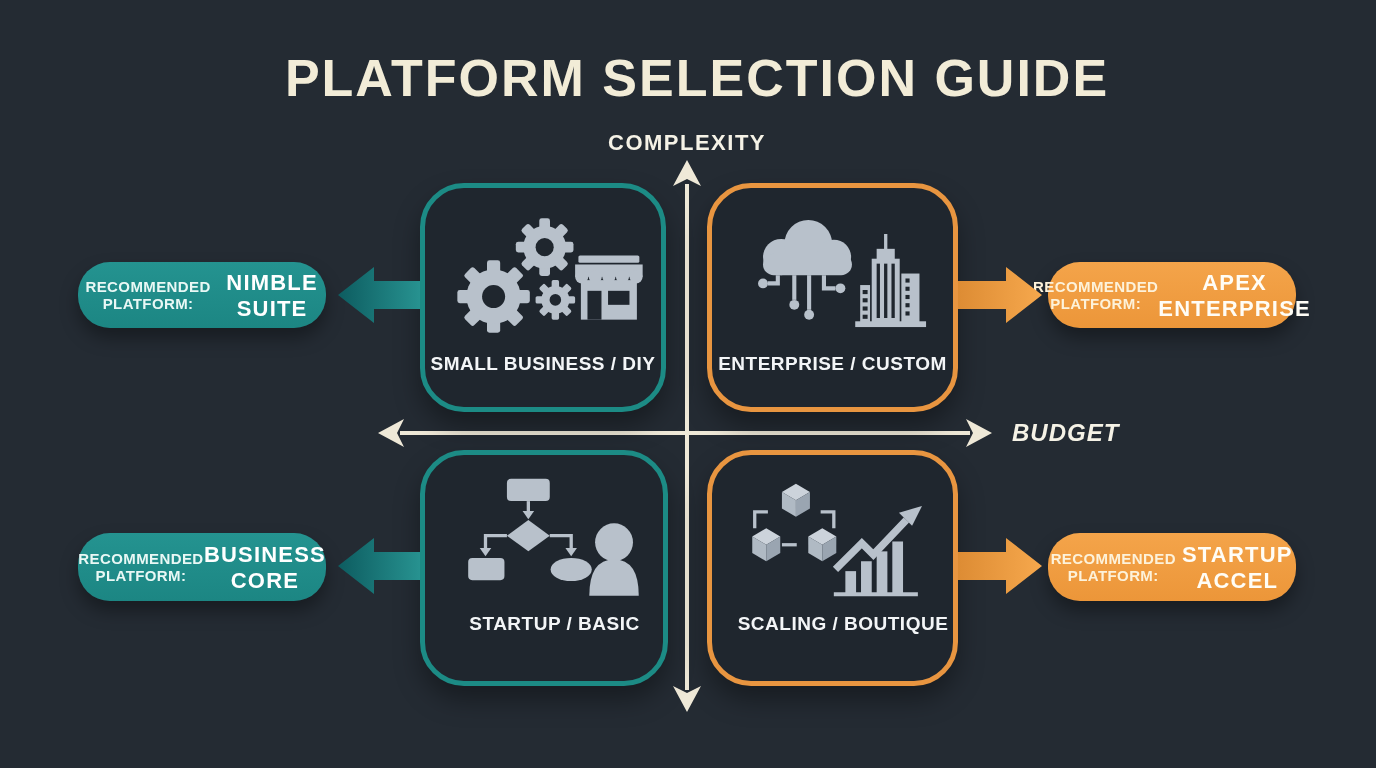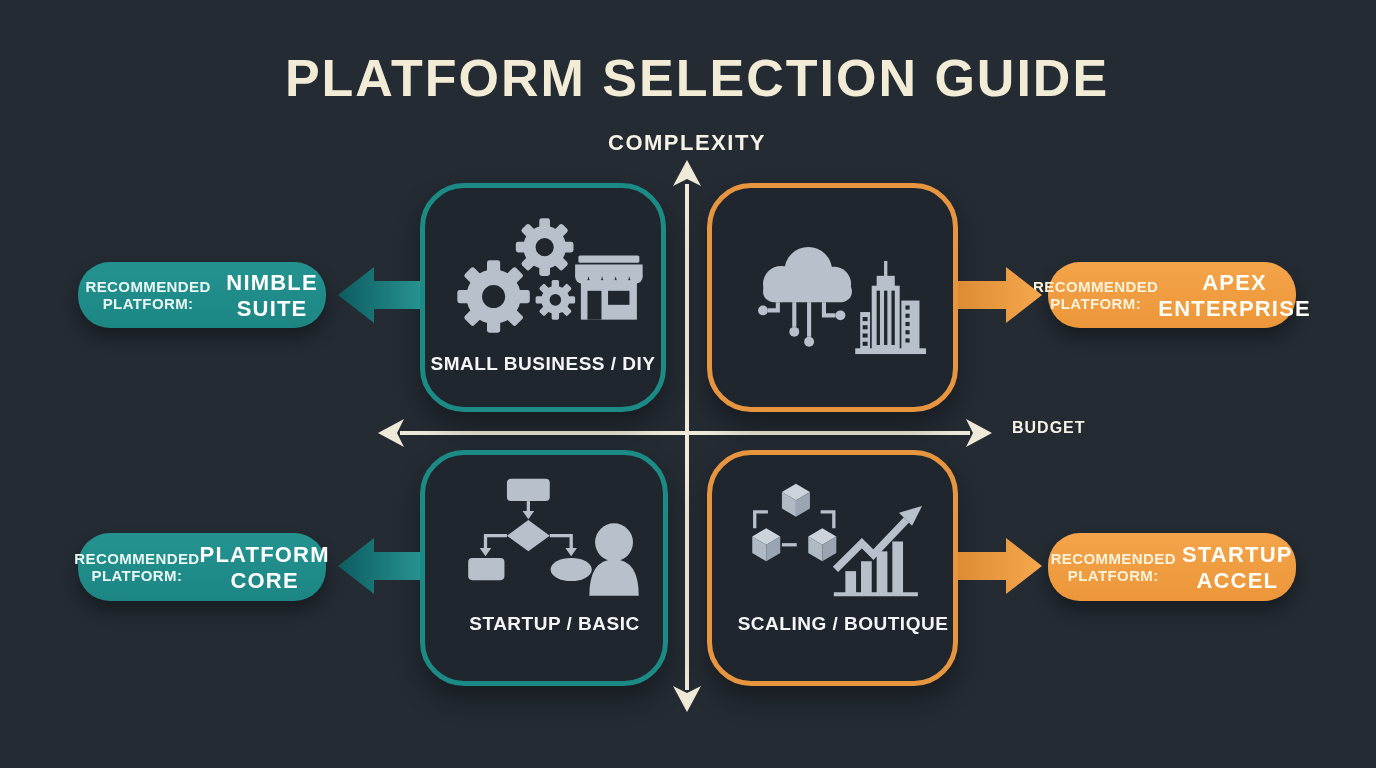--- a/index.html
+++ b/index.html
@@ -8,21 +8,21 @@
     position:relative; width:1376px; height:768px; overflow:hidden;
     background:#242b33;
     font-family:"Liberation Sans","DejaVu Sans",sans-serif;
   }
   .page-title {
     position:absolute; left:0; right:0; top:48px; text-align:center;
     font-size:52px; font-weight:800; letter-spacing:2px; color:#f2ecd7;padding-left:18px;
   }
   .axis-label { position:absolute; font-weight:800; color:#f5f2e6; }
   .axis-label.complexity { left:687px; top:130px; transform:translateX(-50%); font-size:22px; letter-spacing:1.5px; }
-  .axis-label.budget { left:1012px; top:419px; font-size:16px; letter-spacing:1px; }
+  .axis-label.budget { left:1012px; top:419px; font-size:24px; letter-spacing:1px;font-style:italic; }
   svg.axes { position:absolute; left:0; top:0; pointer-events:none; }
 
   .qbox {
     position:absolute; border-radius:44px; background:#1f262e;
     border:5px solid transparent;
     box-shadow:0 14px 26px rgba(0,0,0,0.35);
     display:flex; flex-direction:column; align-items:center;
   }
   .qbox.teal { border-color:#1c8b85; }
   .qbox.orange { border-color:#e89540; }
@@ -191,20 +191,21 @@
           <rect x="208" y="82" width="22" height="60"></rect>
           <rect x="213" y="88" width="5" height="5" fill="#1f262e"></rect>
           <rect x="213" y="98" width="5" height="5" fill="#1f262e"></rect>
           <rect x="213" y="108" width="5" height="5" fill="#1f262e"></rect>
           <rect x="213" y="118" width="5" height="5" fill="#1f262e"></rect>
           <rect x="213" y="128" width="5" height="5" fill="#1f262e"></rect>
           <rect x="152" y="140" width="86" height="7"></rect>
         </g>
       </svg>
     </div>
+    <div class="qlabel">ENTERPRISE / CUSTOM</div>
   </div>
 
   <div class="qbox teal bl row-bottom">
     <div class="qicon-wrap">
       <svg width="206" height="144" viewBox="0 0 250 170">
         <g fill="#b8c1cb">
           <rect x="80" y="12" width="52" height="27" rx="5"></rect>
           <line x1="106" y1="39" x2="106" y2="52" stroke="#b8c1cb" stroke-width="4"></line>
           <polygon points="99,51 113,51 106,61"></polygon>
           <polygon points="106,62 132,81 106,100 80,81"></polygon>
@@ -258,21 +259,21 @@
   <div class="pill teal p-lt">
     <div class="pill-line1">RECOMMENDED PLATFORM:</div>
     <div class="pill-line2">NIMBLE SUITE</div>
   </div>
   <div class="pill orange p-rt">
     <div class="pill-line1">RECOMMENDED PLATFORM:</div>
     <div class="pill-line2">APEX ENTERPRISE</div>
   </div>
   <div class="pill teal p-lb">
     <div class="pill-line1">RECOMMENDED PLATFORM:</div>
-    <div class="pill-line2">PLATFORM CORE</div>
+    <div class="pill-line2">BUSINESS CORE</div>
   </div>
   <div class="pill orange p-rb">
     <div class="pill-line1">RECOMMENDED PLATFORM:</div>
     <div class="pill-line2">STARTUP ACCEL</div>
   </div>
 
   <svg class="blockarrow a-lt" width="82" height="62" viewBox="0 0 82 62">
     <polygon points="0,31 36,3 36,17 82,17 82,45 36,45 36,59" fill="url(#tealGrad)"></polygon>
   </svg>
   <svg class="blockarrow a-rt" width="84" height="62" viewBox="0 0 84 62">

